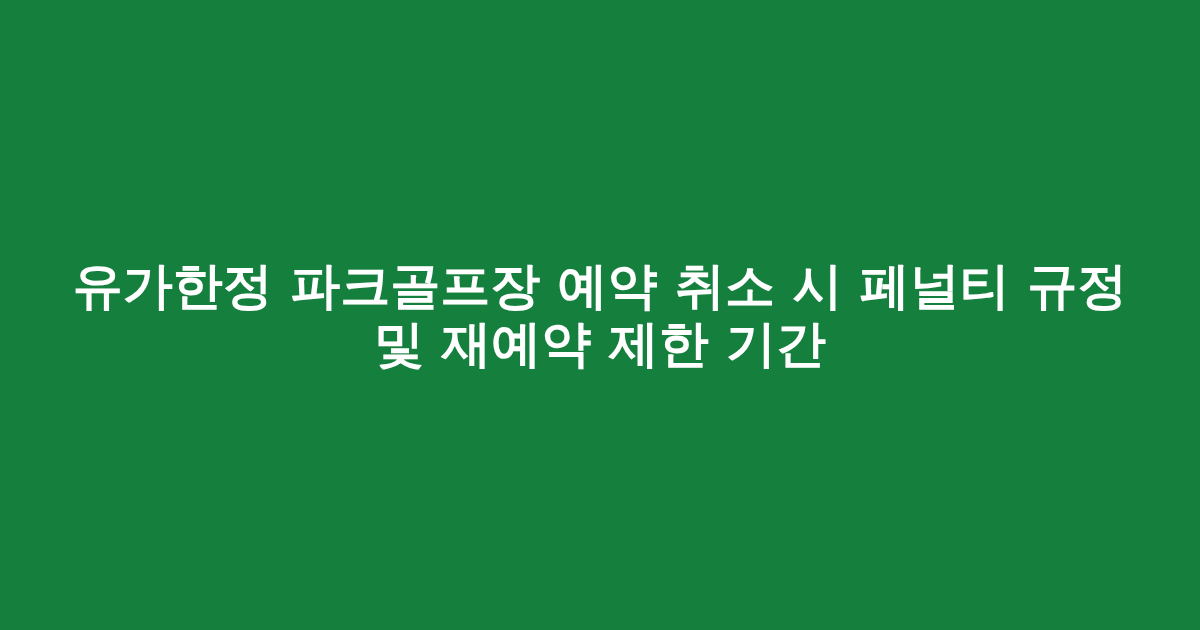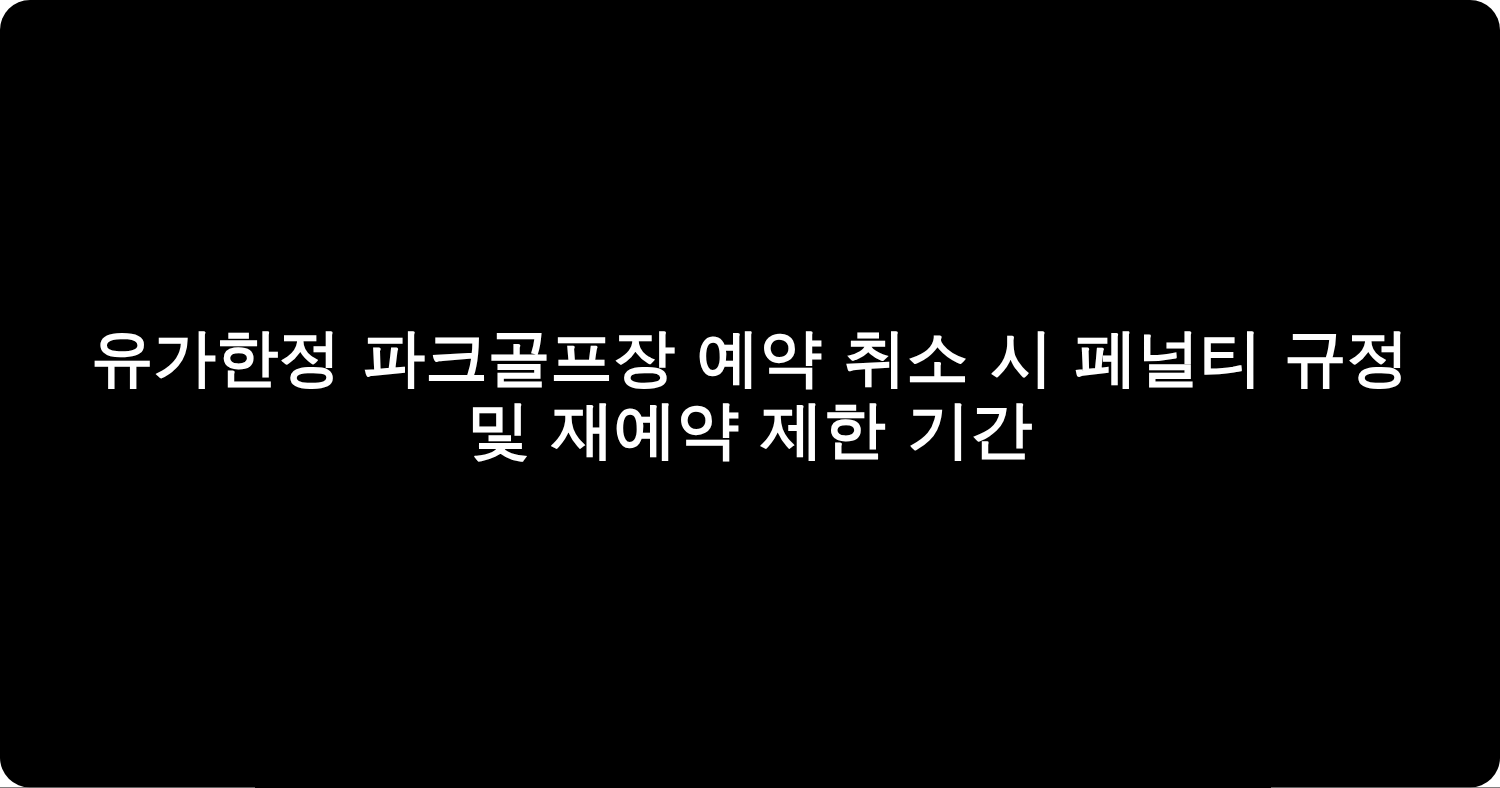--- a/index.html
+++ b/index.html
@@ -42,17 +42,17 @@
     line-height: 58px;
     letter-spacing: 0px;
     word-break: keep-all;
     white-space: pre-wrap;
     text-align: center;
   }
 </style>
 </head>
 <body>
 
-<div class="og-card" style="background-color: #000000; border-radius: 24px;">
+<div class="og-card" style="background-color: #15803d;">
   <div class="title-block">
     <h1 class="og-title" style="color: rgb(255, 255, 255);">유가한정 파크골프장 예약 취소 시 페널티 규정 및 재예약 제한 기간</h1>
   </div>
 </div>
 
 </body></html>

